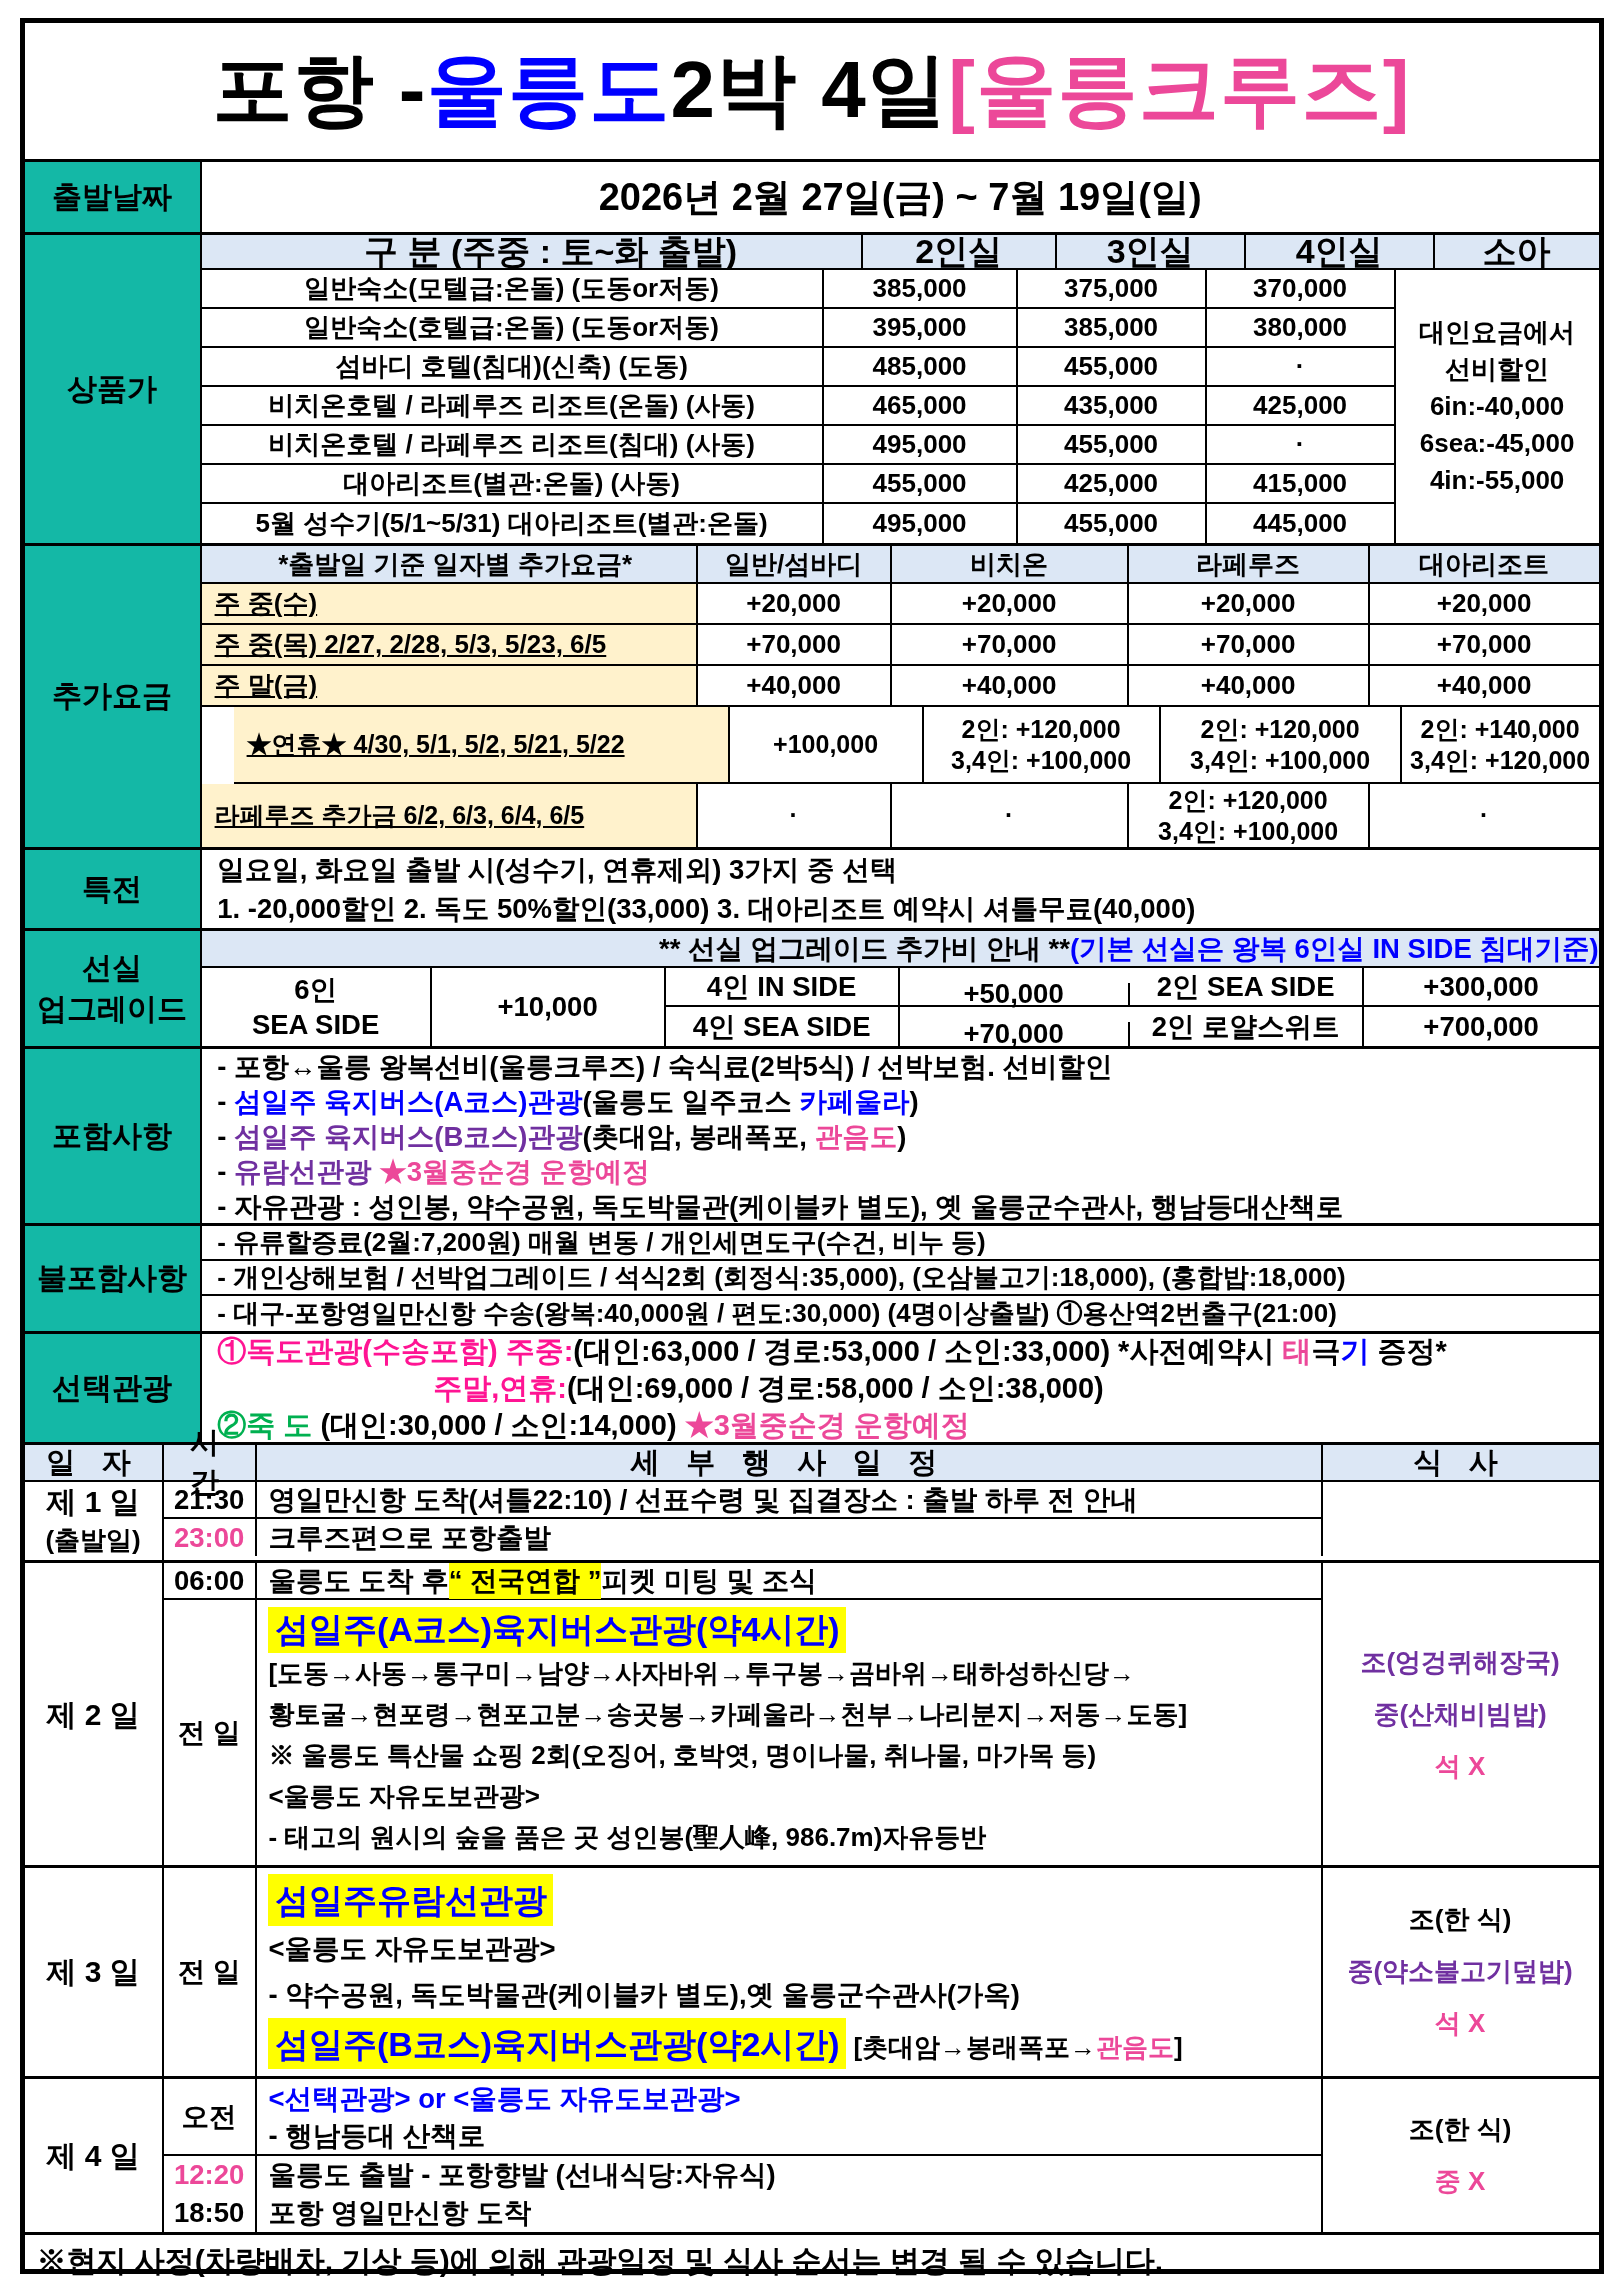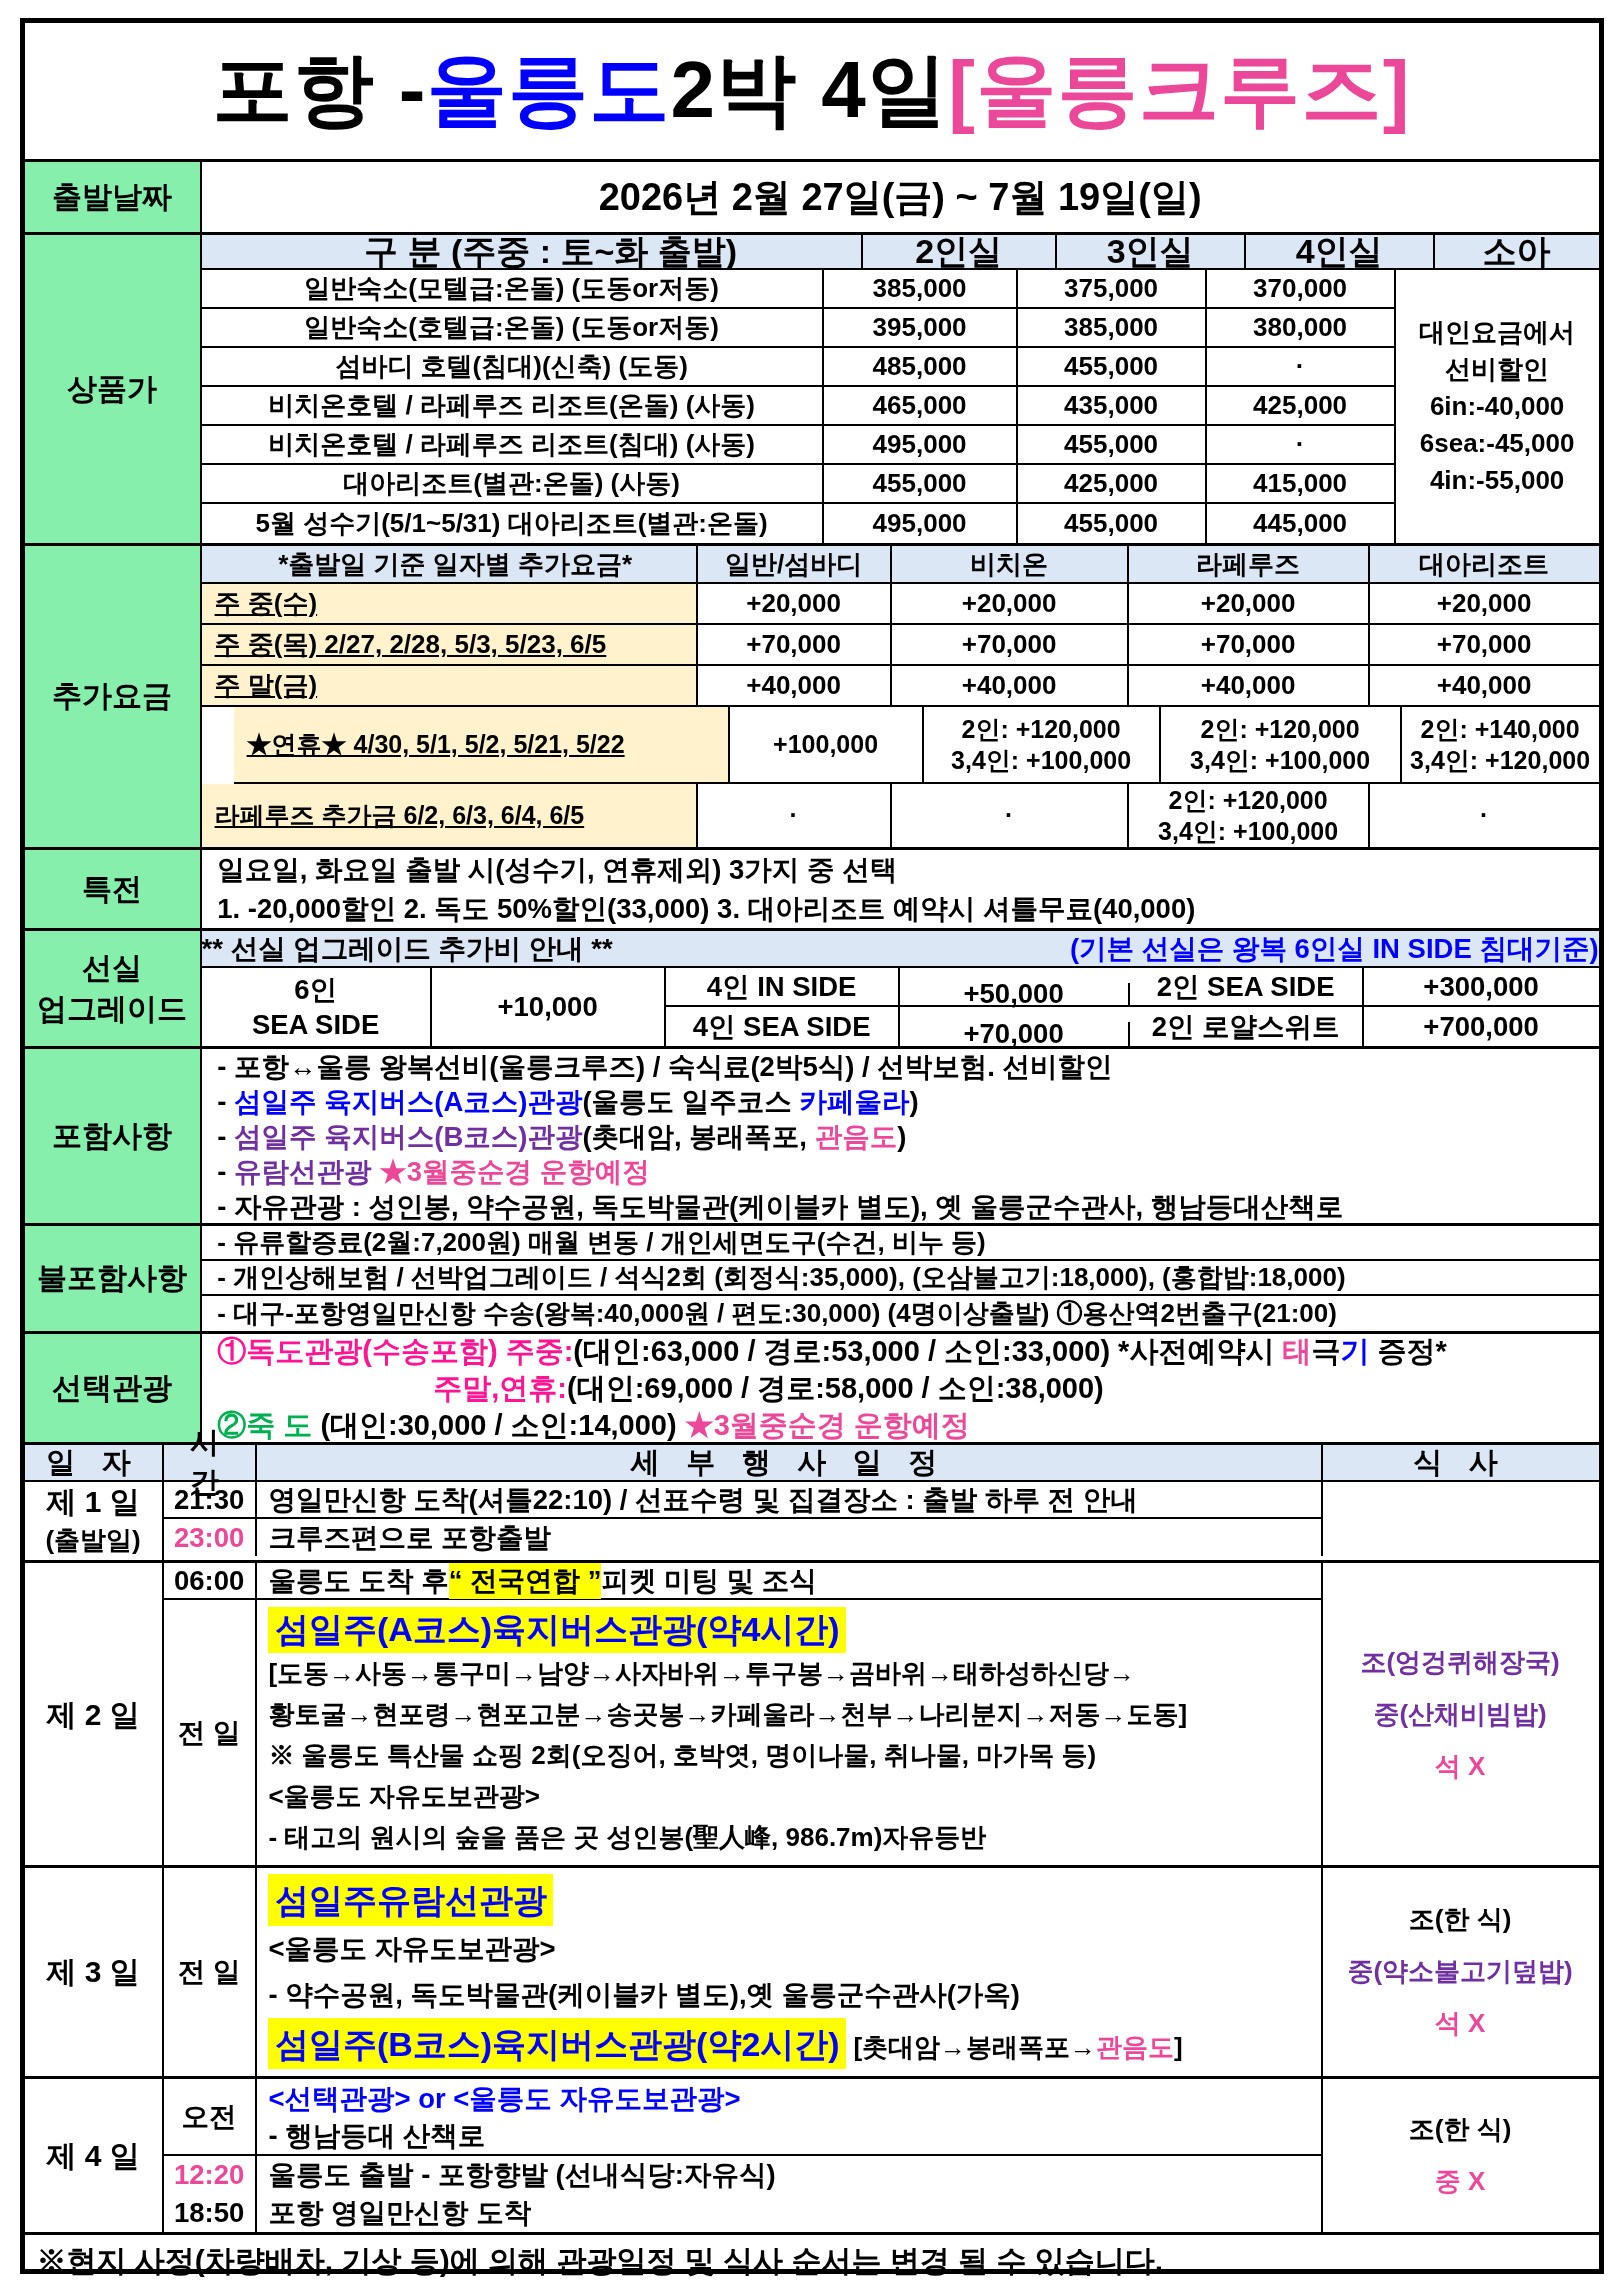--- a/index.html
+++ b/index.html
@@ -7,21 +7,21 @@
   *{box-sizing:border-box;}
   .page{position:relative;width:1623px;height:2295px;background:#fff;}
   .doc{position:absolute;left:19.6px;top:18.3px;width:1584px;height:2256px;border:5.2px solid #000;display:flex;flex-direction:column;background:#fff;}
   .row{display:flex;}
   .cell{display:flex;align-items:center;justify-content:center;text-align:center;}
   .vcol{display:flex;flex-direction:column;}
   .bt6{border-top:3.9px solid #000;}
   .bb4{border-bottom:2.6px solid #000;}
   .bb3{border-bottom:2px solid #000;}
   .br3{border-right:2px solid #000;}
-  .lab{width:177px;background:#86efac;border-right:2.6px solid #000;display:flex;flex-direction:column;align-items:center;justify-content:center;text-align:center;font-size:30px;flex:0 0 auto;}
+  .lab{width:177px;background:#14b8a6;border-right:2.6px solid #000;display:flex;flex-direction:column;align-items:center;justify-content:center;text-align:center;font-size:30px;flex:0 0 auto;}
   .headbg{background:#dce7f5;}
   .ylab{background:#fff2cc;text-decoration:underline;}
   .blue{color:#0000ff;}
   .red{color:#ec4899;}
   .purple{color:#7030a0;}
   .pink{color:#ff1493;}
   .green{color:#00b050;}
   .hl{background:#ffff00;}
   .hl-title{background:#ffff00;color:#0000ff;font-size:34px;padding:2.6px 6.5px;display:inline-block;}
   
@@ -43,21 +43,21 @@
   .su-3{width:241px;}
   .su-h{height:38px;font-size:26px;}
   .su-r{height:41px;font-size:26px;}
   .su-r4{height:77px;font-size:25px;margin-left:32px;}
   .su-r5{height:63px;font-size:25px;}
   .two-line{display:flex;flex-direction:column;line-height:31px;}
   
   .ben-body{flex:1;display:flex;flex-direction:column;justify-content:center;padding-left:15.7px;font-size:27.5px;line-height:39px;}
   .ben{height:81px;flex:0 0 auto;}
   
-  .cab-head{height:37px;display:flex;align-items:center;justify-content:space-between;font-size:27.5px;}
+  .cab-head{height:37px;display:flex;align-items:center;justify-content:flex-end;font-size:27.5px;}
   .cab-cell{font-size:27.5px;}
   .cb1{width:230px;}.cb2{width:234px;}.cb3{width:234px;}.cb4{width:230px;margin-top:15px;}.cb5{width:234px;}
   .cab-r{height:39px;}
   
   .inc-body{flex:1;display:flex;flex-direction:column;justify-content:center;padding:5.2px 0 5.2px 15.7px;font-size:27.5px;line-height:35px;}
   .exc-line{height:35px;display:flex;align-items:center;padding-left:15.7px;font-size:26px;}
   .opt-body{flex:1;display:flex;flex-direction:column;justify-content:center;padding:3.9px 0 3.9px 15.7px;font-size:29px;line-height:37px;}
   
   .sc-day{width:139px;flex:0 0 auto;}
   .sc-time{width:93px;flex:0 0 auto;}

